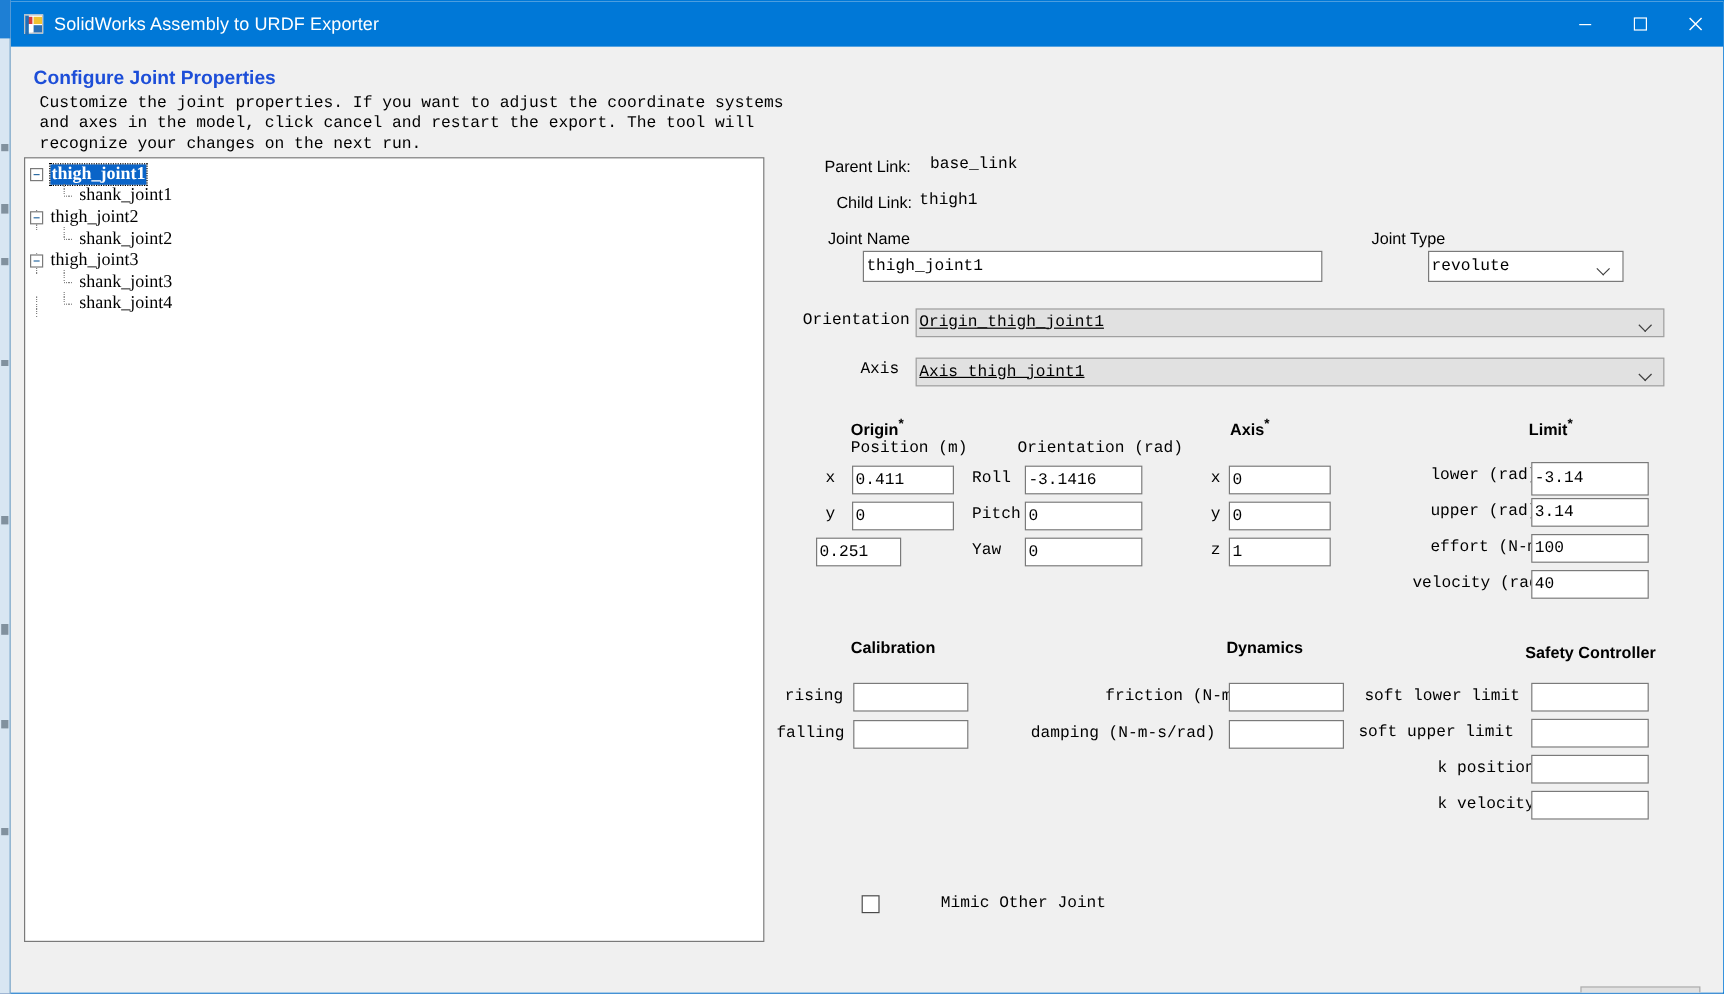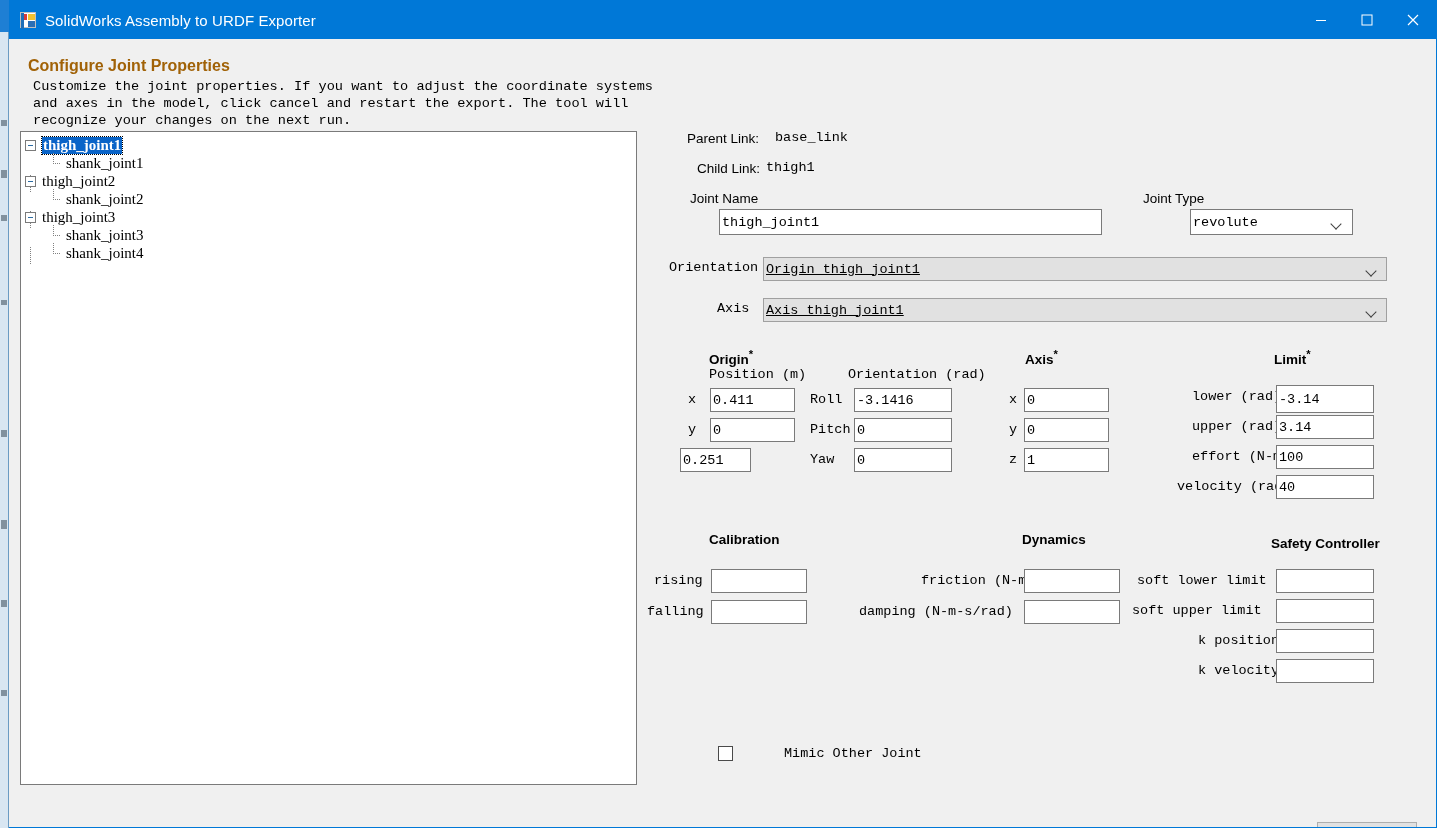--- a/index.html
+++ b/index.html
@@ -68,21 +68,21 @@
   
   #client {
     position: relative;
     width: 100%; height: 790px;
     background: #f0f0f0;
   }
 
   
   #page-heading {
     position: absolute; left: 19px; top: 18px;
-    font-size: 16px; font-weight: bold; color: #a16207;
+    font-size: 16px; font-weight: bold; color: #1d4ed8;
     font-family: "Liberation Sans", sans-serif;
   }
   #page-desc {
     position: absolute; left: 24px; top: 39px;
     width: 620px;
     font-family: "Liberation Mono", monospace;
     font-size: 13.6px;
     line-height: 17px;
     color: #000;
     white-space: pre-wrap;

